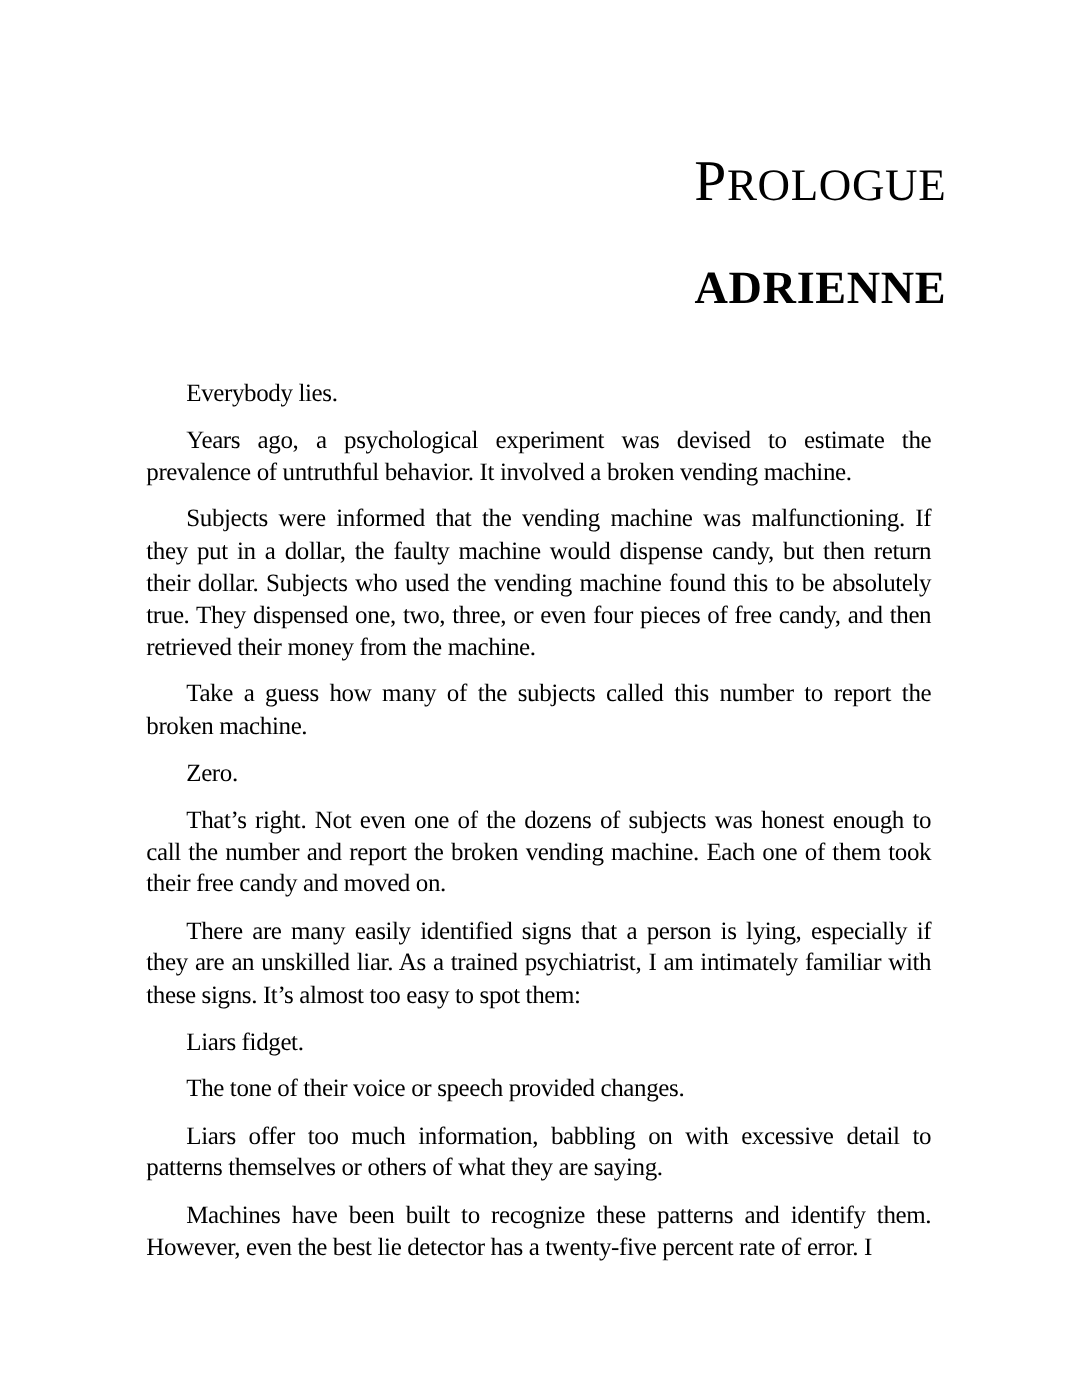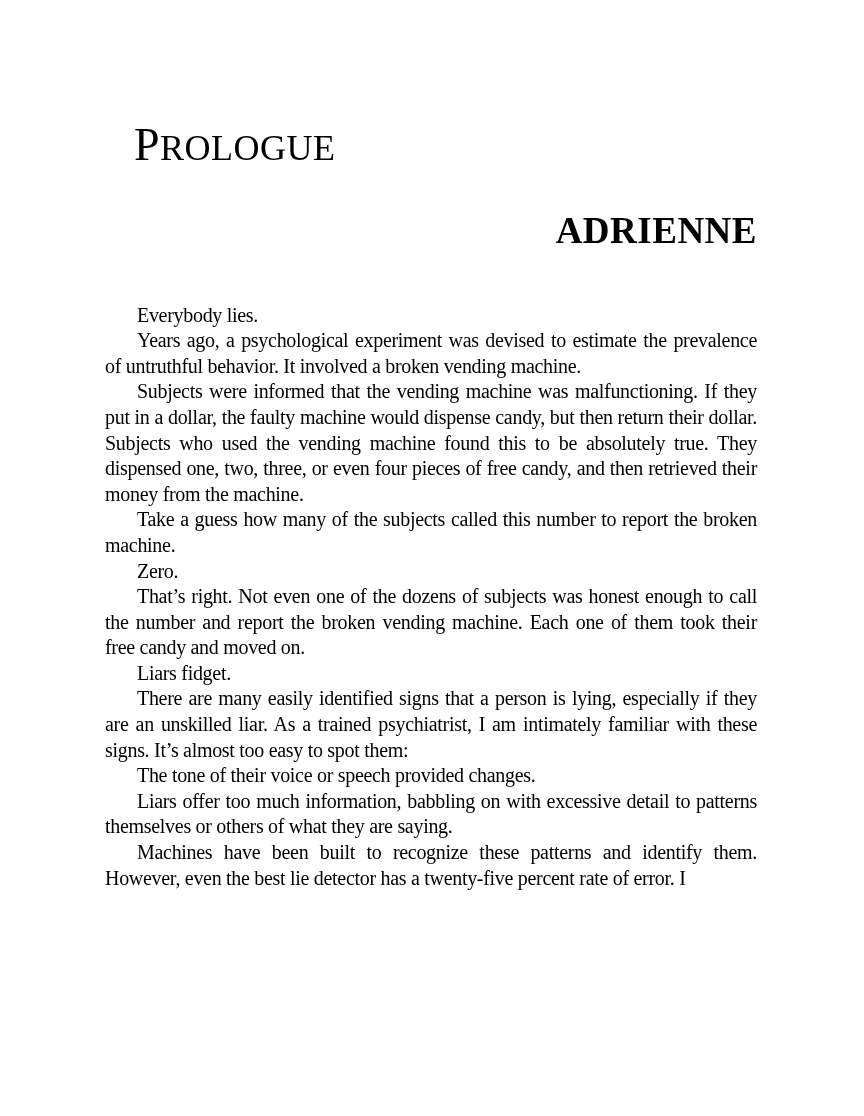--- a/index.html
+++ b/index.html
@@ -21,21 +21,21 @@
     left: 105px;
     top: 0;
     width: 652px;
   }
   h1.chapter-title {
     margin: 117px 0 0 0;
     padding: 0;
     font-size: 36px;
     font-weight: normal;
     line-height: 1.2;
-    text-align: left;
+    text-align: right;
     text-indent: 29px;
     letter-spacing: 0.5px;
   }
   h1.chapter-title::first-letter {
     font-size: 46px;
   }
   h2.pov-heading {
     margin: 37px 0 0 0;
     padding: 0;
     font-size: 37px;
@@ -46,39 +46,39 @@
     letter-spacing: 0.5px;
   }
   .body-text {
     margin-top: 49px;
     font-size: 20px;
     line-height: 25.6px;
     letter-spacing: -0.3px;
     text-align: justify;
   }
   .body-text p {
-    margin: 0;
+    margin: 12px;
     padding: 0;
     text-indent: 32px;
   }
 </style>
 </head>
 <body>
 
 <div class="page">
   <div class="text-column">
     <h1 class="chapter-title">PROLOGUE</h1>
     <h2 class="pov-heading">ADRIENNE</h2>
     <div class="body-text">
       <p>Everybody lies.</p>
       <p>Years ago, a psychological experiment was devised to estimate the prevalence of untruthful behavior. It involved a broken vending machine.</p>
       <p>Subjects were informed that the vending machine was malfunctioning. If they put in a dollar, the faulty machine would dispense candy, but then return their dollar. Subjects who used the vending machine found this to be absolutely true. They dispensed one, two, three, or even four pieces of free candy, and then retrieved their money from the machine.</p>
       <p>Take a guess how many of the subjects called this number to report the broken machine.</p>
       <p>Zero.</p>
       <p>That’s right. Not even one of the dozens of subjects was honest enough to call the number and report the broken vending machine. Each one of them took their free candy and moved on.</p>
+      <p>There are many easily identified signs that a person is lying, especially if they are an unskilled liar. As a trained psychiatrist, I am intimately familiar with these signs. It’s almost too easy to spot them:</p>
       <p>Liars fidget.</p>
-      <p>There are many easily identified signs that a person is lying, especially if they are an unskilled liar. As a trained psychiatrist, I am intimately familiar with these signs. It’s almost too easy to spot them:</p>
       <p>The tone of their voice or speech provided changes.</p>
       <p>Liars offer too much information, babbling on with excessive detail to patterns themselves or others of what they are saying.</p>
       <p>Machines have been built to recognize these patterns and identify them. However, even the best lie detector has a twenty-five percent rate of error. I</p>
     </div>
   </div>
 </div>
 
 </body></html>

